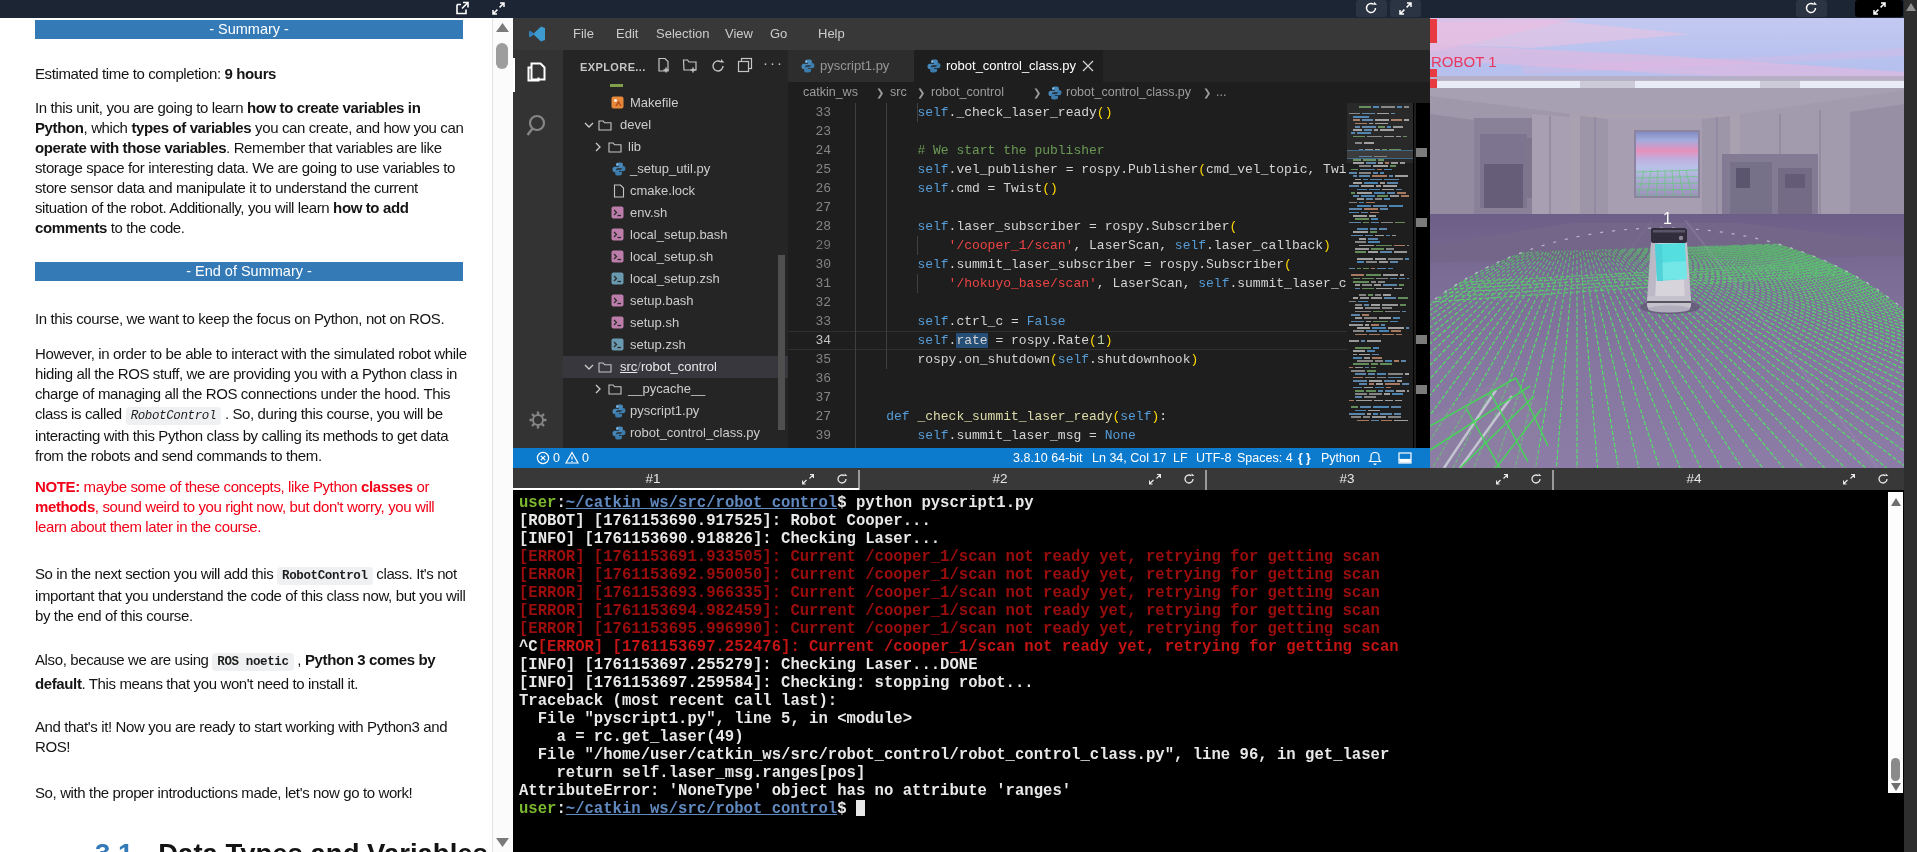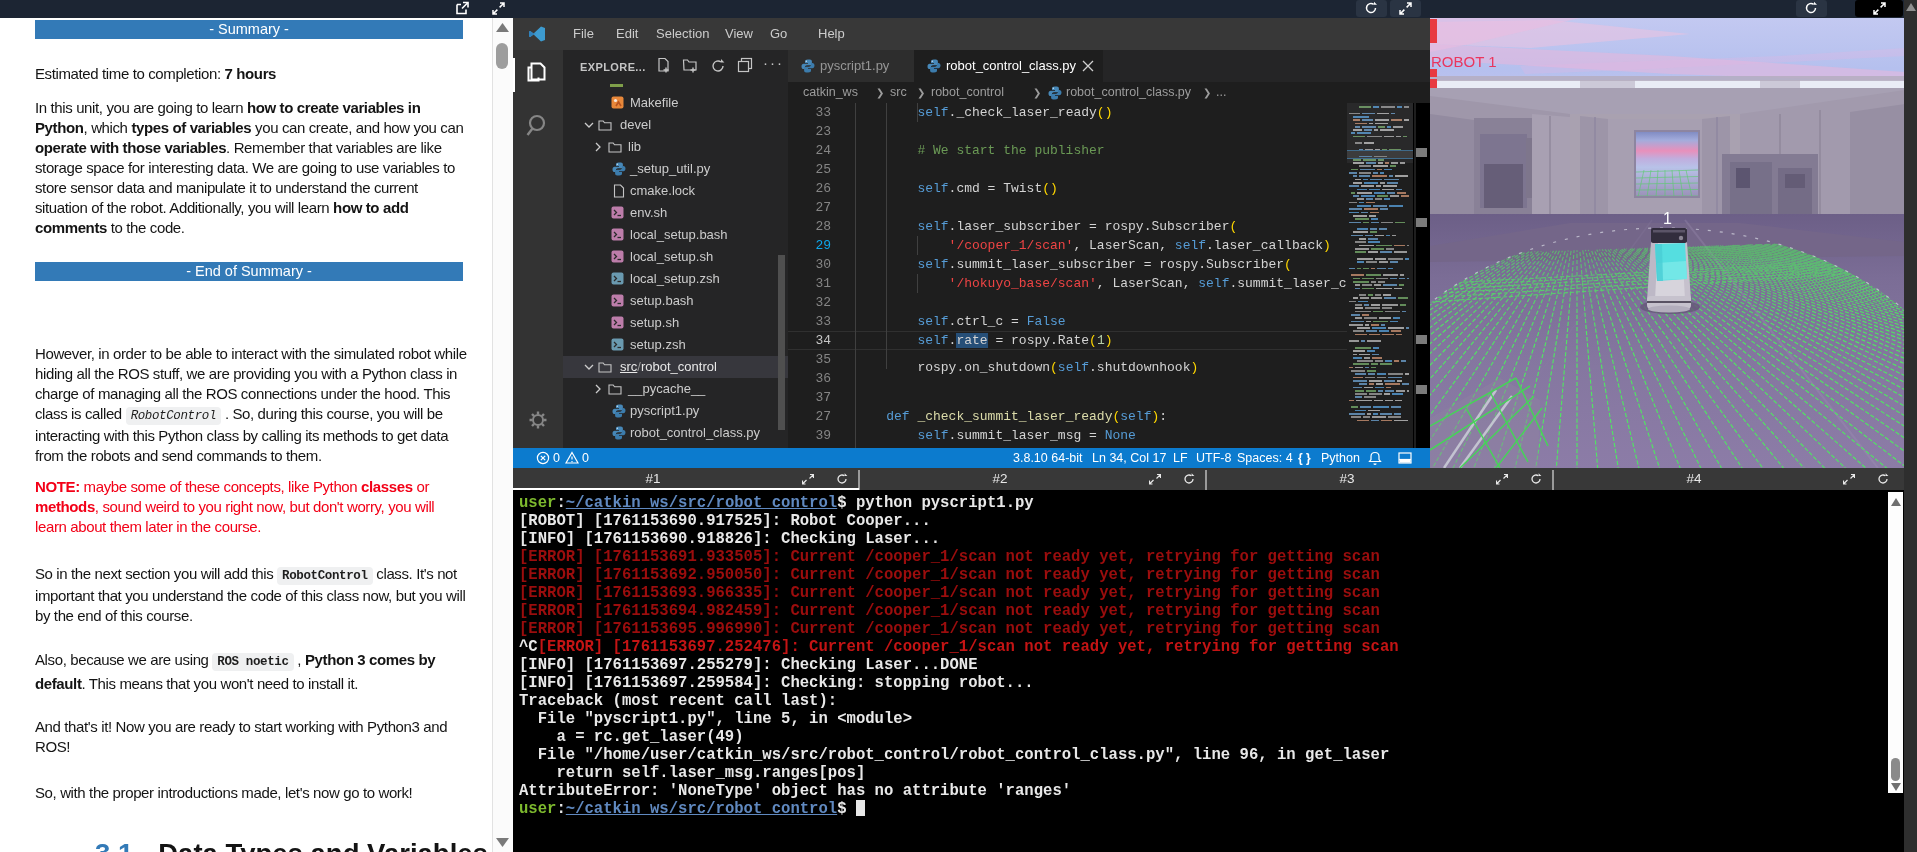--- a/index.html
+++ b/index.html
@@ -63,23 +63,24 @@
 <div class="abs" style="left:1855px;top:0px;width:48px;height:17px;background:#000;border-radius:3px"></div>
 <svg class="abs" style="left:1804px;top:1px" width="14" height="14" viewBox="0 0 14 14">
     <path d="M11.5 7a4.5 4.5 0 1 1-1.8-3.6" stroke="#fff" stroke-width="1.5" fill="none"></path>
     <path d="M10 .7v3h3z" fill="#fff"></path>
   </svg>
 <svg class="abs" style="left:1872px;top:1px" width="15" height="14" viewBox="0 0 15 14">
     <path d="M9 2h4v4M13 2L8.6 6.4M6 13H2V9m0 4l4.4-4.4" stroke="#fff" stroke-width="1.5" fill="none"></path>
   </svg>
 <div class="abs" id="doc">
 <div class="bluebar" style="top:2px">- Summary -</div>
-<div class="doctxt" style="top:46px">Estimated time to completion: <b>7 hours</b></div>
+<div class="doctxt" style="top:46px">Estimated time to completion: <b>9 hours</b></div>
 <div class="doctxt" style="top:80px">In this unit, you are going to learn <b>how to create variables in</b><br><b>Python</b>, which <b>types of variables</b> you can create, and how you can<br><b>operate with those variables</b>. Remember that variables are like<br>storage space for interesting data. We are going to use variables to<br>store sensor data and manipulate it to understand the current<br>situation of the robot. Additionally, you will learn <b>how to add</b><br><b>comments</b> to the code.</div>
 <div class="bluebar" style="top:244px">- End of Summary -</div>
+<div class="doctxt" style="top:291px">In this course, we want to keep the focus on Python, not on ROS.</div>
 <div class="doctxt" style="top:326px">However, in order to be able to interact with the simulated robot while<br>hiding all the ROS stuff, we are providing you with a Python class in<br>charge of managing all the ROS connections under the hood. This<br>class is called <code class="chip" style="font-style:italic">RobotControl</code> . So, during this course, you will be<br>interacting with this Python class by calling its methods to get data<br>from the robots and send commands to them.</div>
 <div class="doctxt" style="top:546px">So in the next section you will add this <code class="chip" style="font-weight:bold">RobotControl</code> class. It's not<br>important that you understand the code of this class now, but you will<br>by the end of this course.</div>
 <div class="doctxt note" style="top:459px"><b>NOTE:</b> maybe some of these concepts, like Python <b>classes</b> or<br><b>methods</b>, sound weird to you right now, but don't worry, you will<br>learn about them later in the course.</div>
 <div class="doctxt" style="top:631px;line-height:21px">Also, because we are using <code class="chip" style="font-weight:bold">ROS noetic</code> , <b>Python 3 comes by</b><br><b>default</b>. This means that you won't need to install it.</div>
 <div class="doctxt" style="top:699px">And that's it! Now you are ready to start working with Python3 and<br>ROS!</div>
 <div class="doctxt" style="top:765px">So, with the proper introductions made, let's now go to work!</div>
 <div class="abs" style="left:95px;top:820px;font-size:27.5px;font-weight:bold;white-space:nowrap"><span style="color:#337ab7">3.1</span><span style="display:inline-block;width:25px"></span>Data Types and Variables</div>
 </div>
 <div class="abs" id="docscroll">
 <svg class="abs" style="left:3px;top:5px" width="13" height="9">
@@ -275,38 +276,39 @@
     <circle cx="6.3" cy="3.3" r=".7" fill="#cfe3f0"></circle>
   </svg>
 <div class="abs" id="editor" style="overflow:hidden">
     <div class="abs" style="left:0;top:228px;width:559px;height:19px;border-top:1px solid #303030;border-bottom:1px solid #303030"></div>
     <div class="abs lnum" style="left:0;top:0px;color:#858585">33</div>
     <div class="abs cline" style="left:129.4px;top:0px"><span class="kw">self</span>._check_laser_ready<span class="br">()</span></div>
     <div class="abs lnum" style="left:0;top:19px;color:#858585">23</div>
     <div class="abs lnum" style="left:0;top:38px;color:#858585">24</div>
     <div class="abs cline" style="left:129.4px;top:38px"><span class="cm"># We start the publisher</span></div>
     <div class="abs lnum" style="left:0;top:57px;color:#858585">25</div>
+    <div class="abs cline" style="left:129.4px;top:57px"><span class="kw">self</span>.vel_publisher = rospy.Publisher<span class="br">(</span>cmd_vel_topic, Twi</div>
     <div class="abs lnum" style="left:0;top:76px;color:#858585">26</div>
     <div class="abs cline" style="left:129.4px;top:76px"><span class="kw">self</span>.cmd = Twist<span class="br">()</span></div>
     <div class="abs lnum" style="left:0;top:95px;color:#858585">27</div>
     <div class="abs lnum" style="left:0;top:114px;color:#858585">28</div>
     <div class="abs cline" style="left:129.4px;top:114px"><span class="kw">self</span>.laser_subscriber = rospy.Subscriber<span class="br">(</span></div>
-    <div class="abs lnum" style="left:0;top:133px;color:#0ea5e9">29</div>
+    <div class="abs lnum" style="left:0;top:133px;color:#737373">29</div>
     <div class="abs cline" style="left:160.6px;top:133px"><span class="str">'/cooper_1/scan'</span>, LaserScan, <span class="kw">self</span>.laser_callback<span class="br">)</span></div>
     <div class="abs lnum" style="left:0;top:152px;color:#858585">30</div>
     <div class="abs cline" style="left:129.4px;top:152px"><span class="kw">self</span>.summit_laser_subscriber = rospy.Subscriber<span class="br">(</span></div>
     <div class="abs lnum" style="left:0;top:171px;color:#858585">31</div>
     <div class="abs cline" style="left:160.6px;top:171px"><span class="str">'/hokuyo_base/scan'</span>, LaserScan, <span class="kw">self</span>.summit_laser_ca</div>
     <div class="abs lnum" style="left:0;top:190px;color:#858585">32</div>
     <div class="abs lnum" style="left:0;top:209px;color:#858585">33</div>
     <div class="abs cline" style="left:129.4px;top:209px"><span class="kw">self</span>.ctrl_c = <span class="kw">False</span></div>
     <div class="abs lnum" style="left:0;top:228px;color:#c6c6c6">34</div>
     <div class="abs cline" style="left:129.4px;top:228px"><span class="kw">self</span>.<span style="background:#264f78">rate</span> = rospy.Rate<span class="br">(</span><span class="num">1</span><span class="br">)</span></div>
     <div class="abs lnum" style="left:0;top:247px;color:#858585">35</div>
-    <div class="abs cline" style="left:129.4px;top:255px">rospy.on_shutdown<span class="br">(</span><span class="kw">self</span>.shutdownhook<span class="br">)</span></div>
+    <div class="abs cline" style="left:129.4px;top:247px">rospy.on_shutdown<span class="br">(</span><span class="kw">self</span>.shutdownhook<span class="br">)</span></div>
     <div class="abs lnum" style="left:0;top:266px;color:#858585">36</div>
     <div class="abs lnum" style="left:0;top:285px;color:#858585">37</div>
     <div class="abs lnum" style="left:0;top:304px;color:#858585">27</div>
     <div class="abs cline" style="left:98.2px;top:304px"><span class="kw">def</span> <span class="fn">_check_summit_laser_ready</span><span class="br">(</span><span class="kw">self</span><span class="br">)</span><span style="color:#d4d4d4">:</span></div>
     <div class="abs lnum" style="left:0;top:323px;color:#858585">39</div>
     <div class="abs cline" style="left:129.4px;top:323px"><span class="kw">self</span>.summit_laser_msg = <span class="kw">None</span></div>
     <div class="abs iguide" style="left:67px;top:0;height:345px"></div>
     <div class="abs iguide" style="left:98px;top:0;height:266px"></div>
     <div class="abs iguide" style="left:129px;top:0px;height:19px"></div>
     <div class="abs iguide" style="left:129px;top:133px;height:19px"></div>

